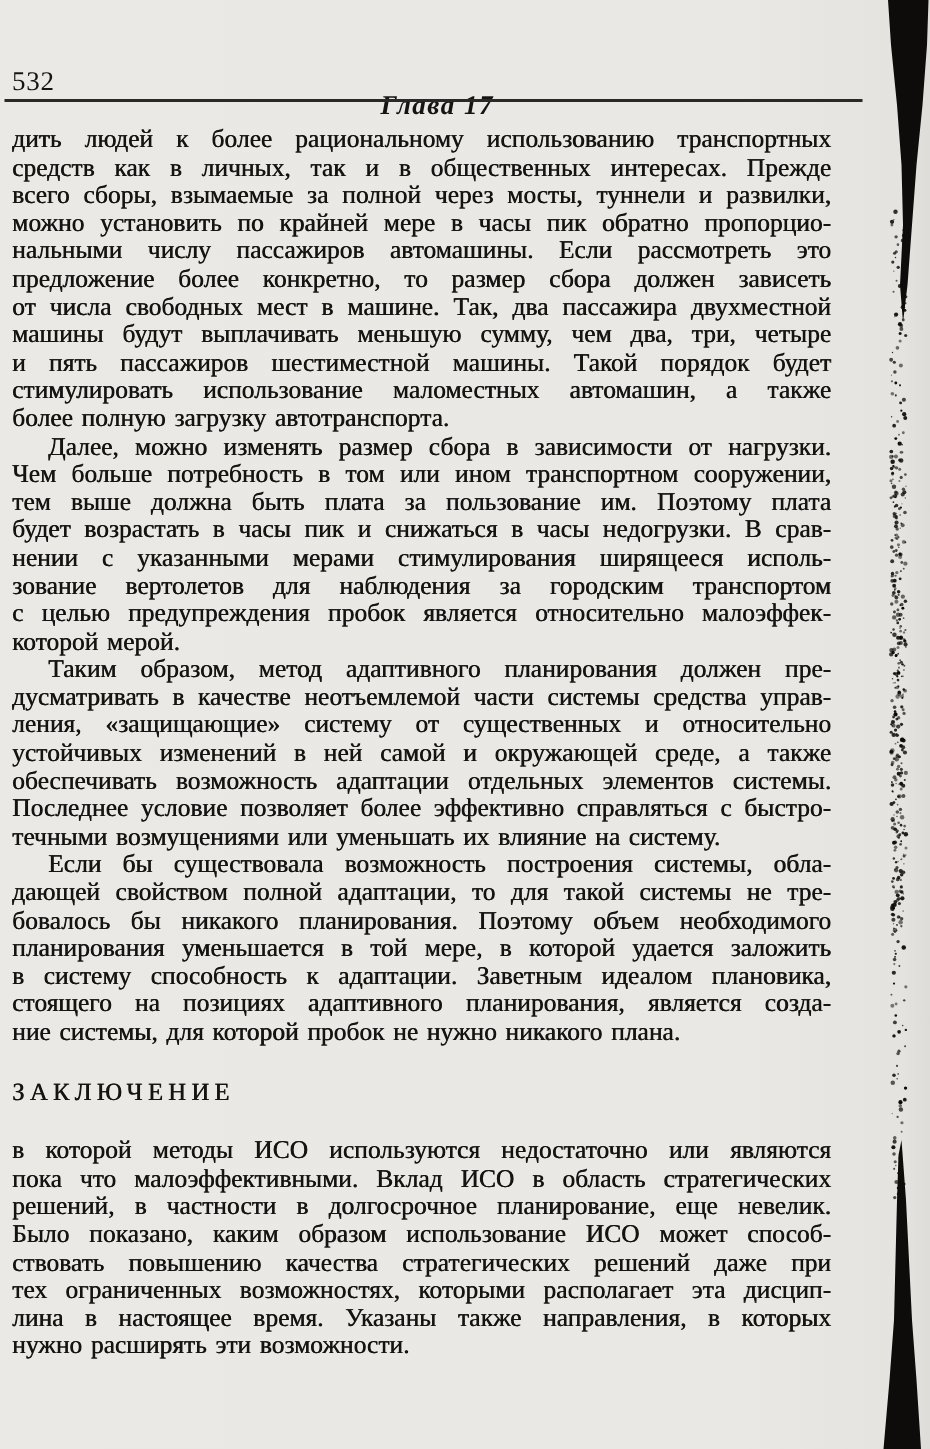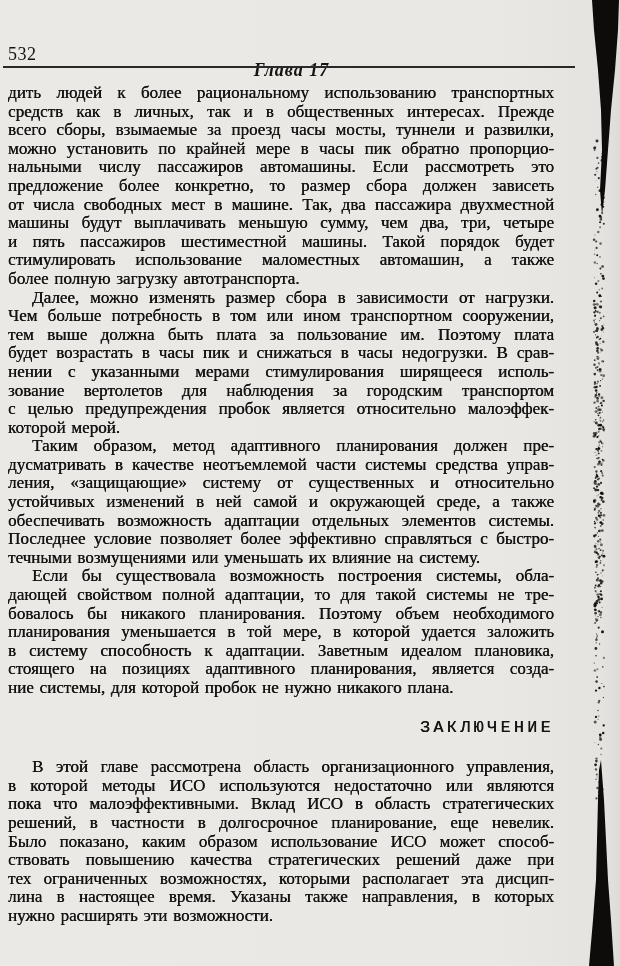--- a/index.html
+++ b/index.html
@@ -45,44 +45,43 @@
     word-spacing:1.5px;
     white-space:nowrap;
   }
   .t-line.first-indent{padding-left:24px;}
   .t-line.last-line{
     -moz-text-align-last:left;
     text-align-last:left;
   }
   .section-heading{
     margin-top:21px;margin-bottom:21px;
-    text-align:right;
+    text-align:left;
     font-size:16.5px;letter-spacing:3.5px;
     font-weight:normal;
-    font-family:Liberation Mono, monospace;
   }
   
   .scan-artifact{position:absolute;top:0;right:0;width:45px;height:966px;pointer-events:none;}
 </style>
 </head>
 <body>
 
 <div class="page">
 
   <div class="running-head">
     <span class="page-num">532</span>
     <span class="chapter-title">Глава 17</span>
   </div>
   <div class="head-rule"></div>
 
   <div class="body-text" id="body-text">
       <div class="para">
         <div class="t-line">дить людей к более рациональному использованию транспортных</div>
         <div class="t-line">средств как в личных, так и в общественных интересах. Прежде</div>
-        <div class="t-line">всего сборы, взымаемые за проезд часы мосты, туннели и развилки,</div>
+        <div class="t-line">всего сборы, взымаемые за полной через мосты, туннели и развилки,</div>
         <div class="t-line">можно установить по крайней мере в часы пик обратно пропорцио-</div>
         <div class="t-line">нальными числу пассажиров автомашины. Если рассмотреть это</div>
         <div class="t-line">предложение более конкретно, то размер сбора должен зависеть</div>
         <div class="t-line">от числа свободных мест в машине. Так, два пассажира двухместной</div>
         <div class="t-line">машины будут выплачивать меньшую сумму, чем два, три, четыре</div>
         <div class="t-line">и пять пассажиров шестиместной машины. Такой порядок будет</div>
         <div class="t-line">стимулировать использование маломестных автомашин, а также</div>
         <div class="t-line last-line">более полную загрузку автотранспорта.</div>
       </div>
       <div class="para">
@@ -108,21 +107,20 @@
         <div class="t-line first-indent">Если бы существовала возможность построения системы, обла-</div>
         <div class="t-line">дающей свойством полной адаптации, то для такой системы не тре-</div>
         <div class="t-line">бовалось бы никакого планирования. Поэтому объем необходимого</div>
         <div class="t-line">планирования уменьшается в той мере, в которой удается заложить</div>
         <div class="t-line">в систему способность к адаптации. Заветным идеалом плановика,</div>
         <div class="t-line">стоящего на позициях адаптивного планирования, является созда-</div>
         <div class="t-line last-line">ние системы, для которой пробок не нужно никакого плана.</div>
       </div>
       <div class="section-heading">ЗАКЛЮЧЕНИЕ</div>
       <div class="para">
-        <div class="t-line first-indent">В этой главе рассмотрена область организационного управления,</div>
         <div class="t-line">в которой методы ИСО используются недостаточно или являются</div>
         <div class="t-line">пока что малоэффективными. Вклад ИСО в область стратегических</div>
         <div class="t-line">решений, в частности в долгосрочное планирование, еще невелик.</div>
         <div class="t-line">Было показано, каким образом использование ИСО может способ-</div>
         <div class="t-line">ствовать повышению качества стратегических решений даже при</div>
         <div class="t-line">тех ограниченных возможностях, которыми располагает эта дисцип-</div>
         <div class="t-line">лина в настоящее время. Указаны также направления, в которых</div>
         <div class="t-line last-line">нужно расширять эти возможности.</div>
       </div>
     </div>

